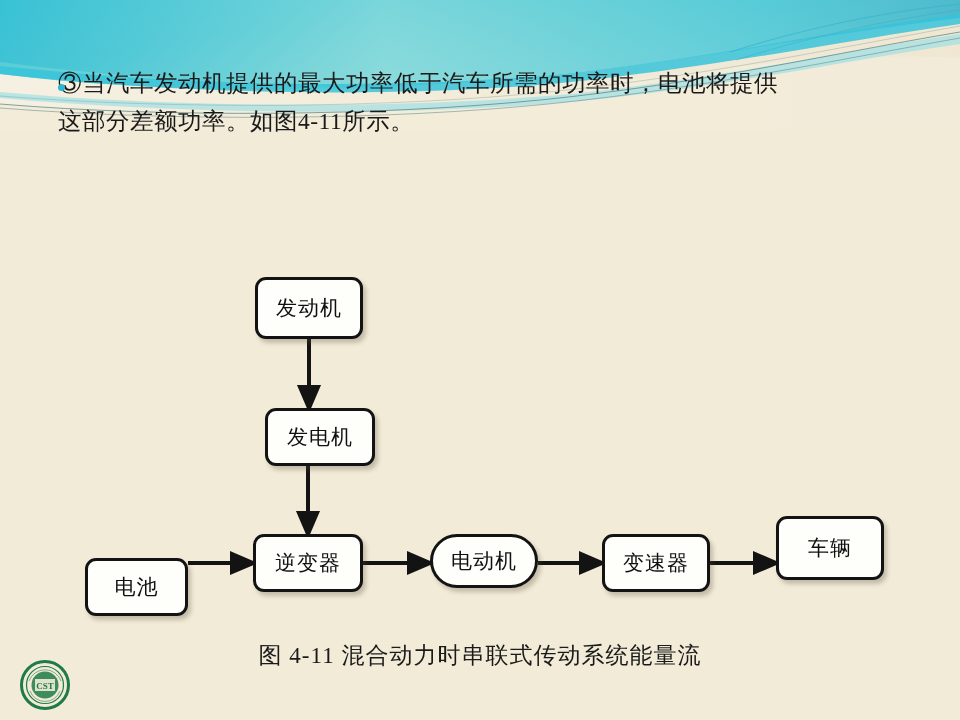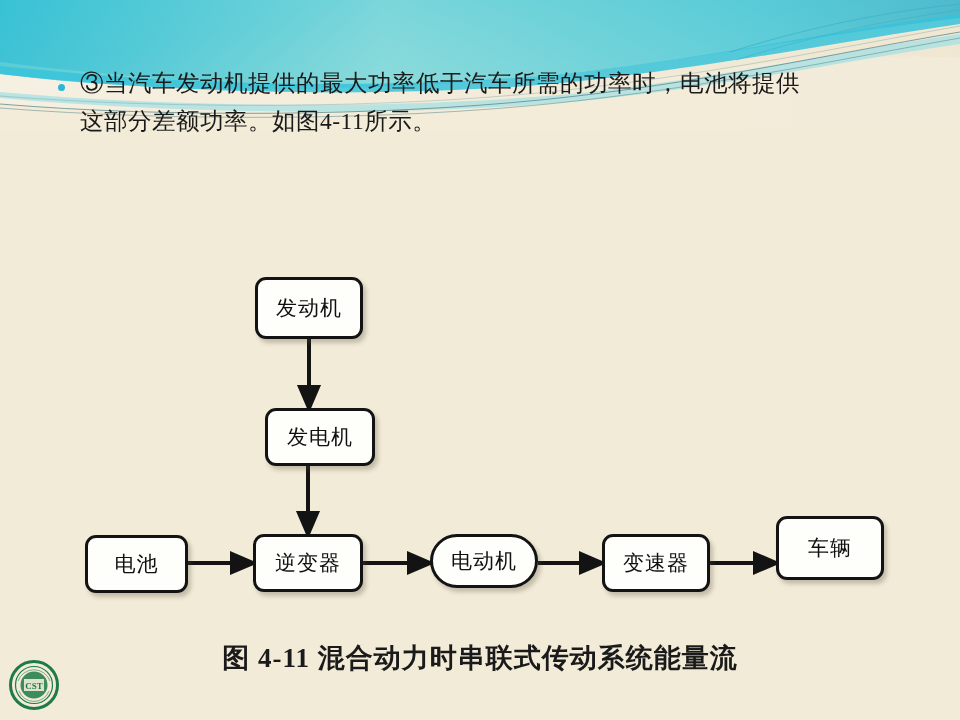--- a/index.html
+++ b/index.html
@@ -45,21 +45,20 @@
   #bullet-dot {
     position: absolute;
     left: 0px;
     top: 20px;
     width: 7px;
     height: 7px;
     border-radius: 50%;
     background: #2BB6D6;
   }
   #bullet-text {
-    margin-left: 22px;
     font-family: "Liberation Serif", "DejaVu Serif", serif;
     font-size: 23.5px;
     line-height: 38px;
     color: #1A1A1A;
     letter-spacing: 0.5px;
     white-space: pre-line;
     font-weight: 500;
   }
 
   
@@ -98,30 +97,30 @@
   }
 
   
   #figure-caption {
     position: absolute;
     left: 0;
     top: 640px;
     width: 960px;
     text-align: center;
     font-family: "Liberation Serif", "DejaVu Serif", serif;
-    font-size: 27px;
+    font-size: 23px;
     color: #1A1A1A;
     letter-spacing: 1px;
-    font-weight: 700;
+    font-weight: 400;
   }
 
   
   #corner-logo {
     position: absolute;
-    left: 9px;
+    left: 20px;
     top: 660px;
     width: 50px;
     height: 50px;
   }
 </style>
 </head>
 <body>
 
 <div id="slide">
 
@@ -201,21 +200,21 @@
     </svg>
 
     <div class="node" style="left:255px; top:277px; width:108px; height:62px;">
       <span class="node-label">发动机</span>
     </div>
 
     <div class="node" style="left:253px; top:408px; width:110px; height:58px;margin-left:12px;">
       <span class="node-label">发电机</span>
     </div>
 
-    <div class="node" style="left:85px; top:535px; width:103px; height:58px;">
+    <div class="node" style="left:85px; top:558px; width:103px; height:58px;">
       <span class="node-label">电池</span>
     </div>
 
     <div class="node" style="left:253px; top:534px; width:110px; height:58px;align-items:center;">
       <span class="node-label">逆变器</span>
     </div>
 
     <div class="node" style="left:430px; top:534px; width:108px; height:54px;border-radius:28px;">
       <span class="node-label">电动机</span>
     </div>

